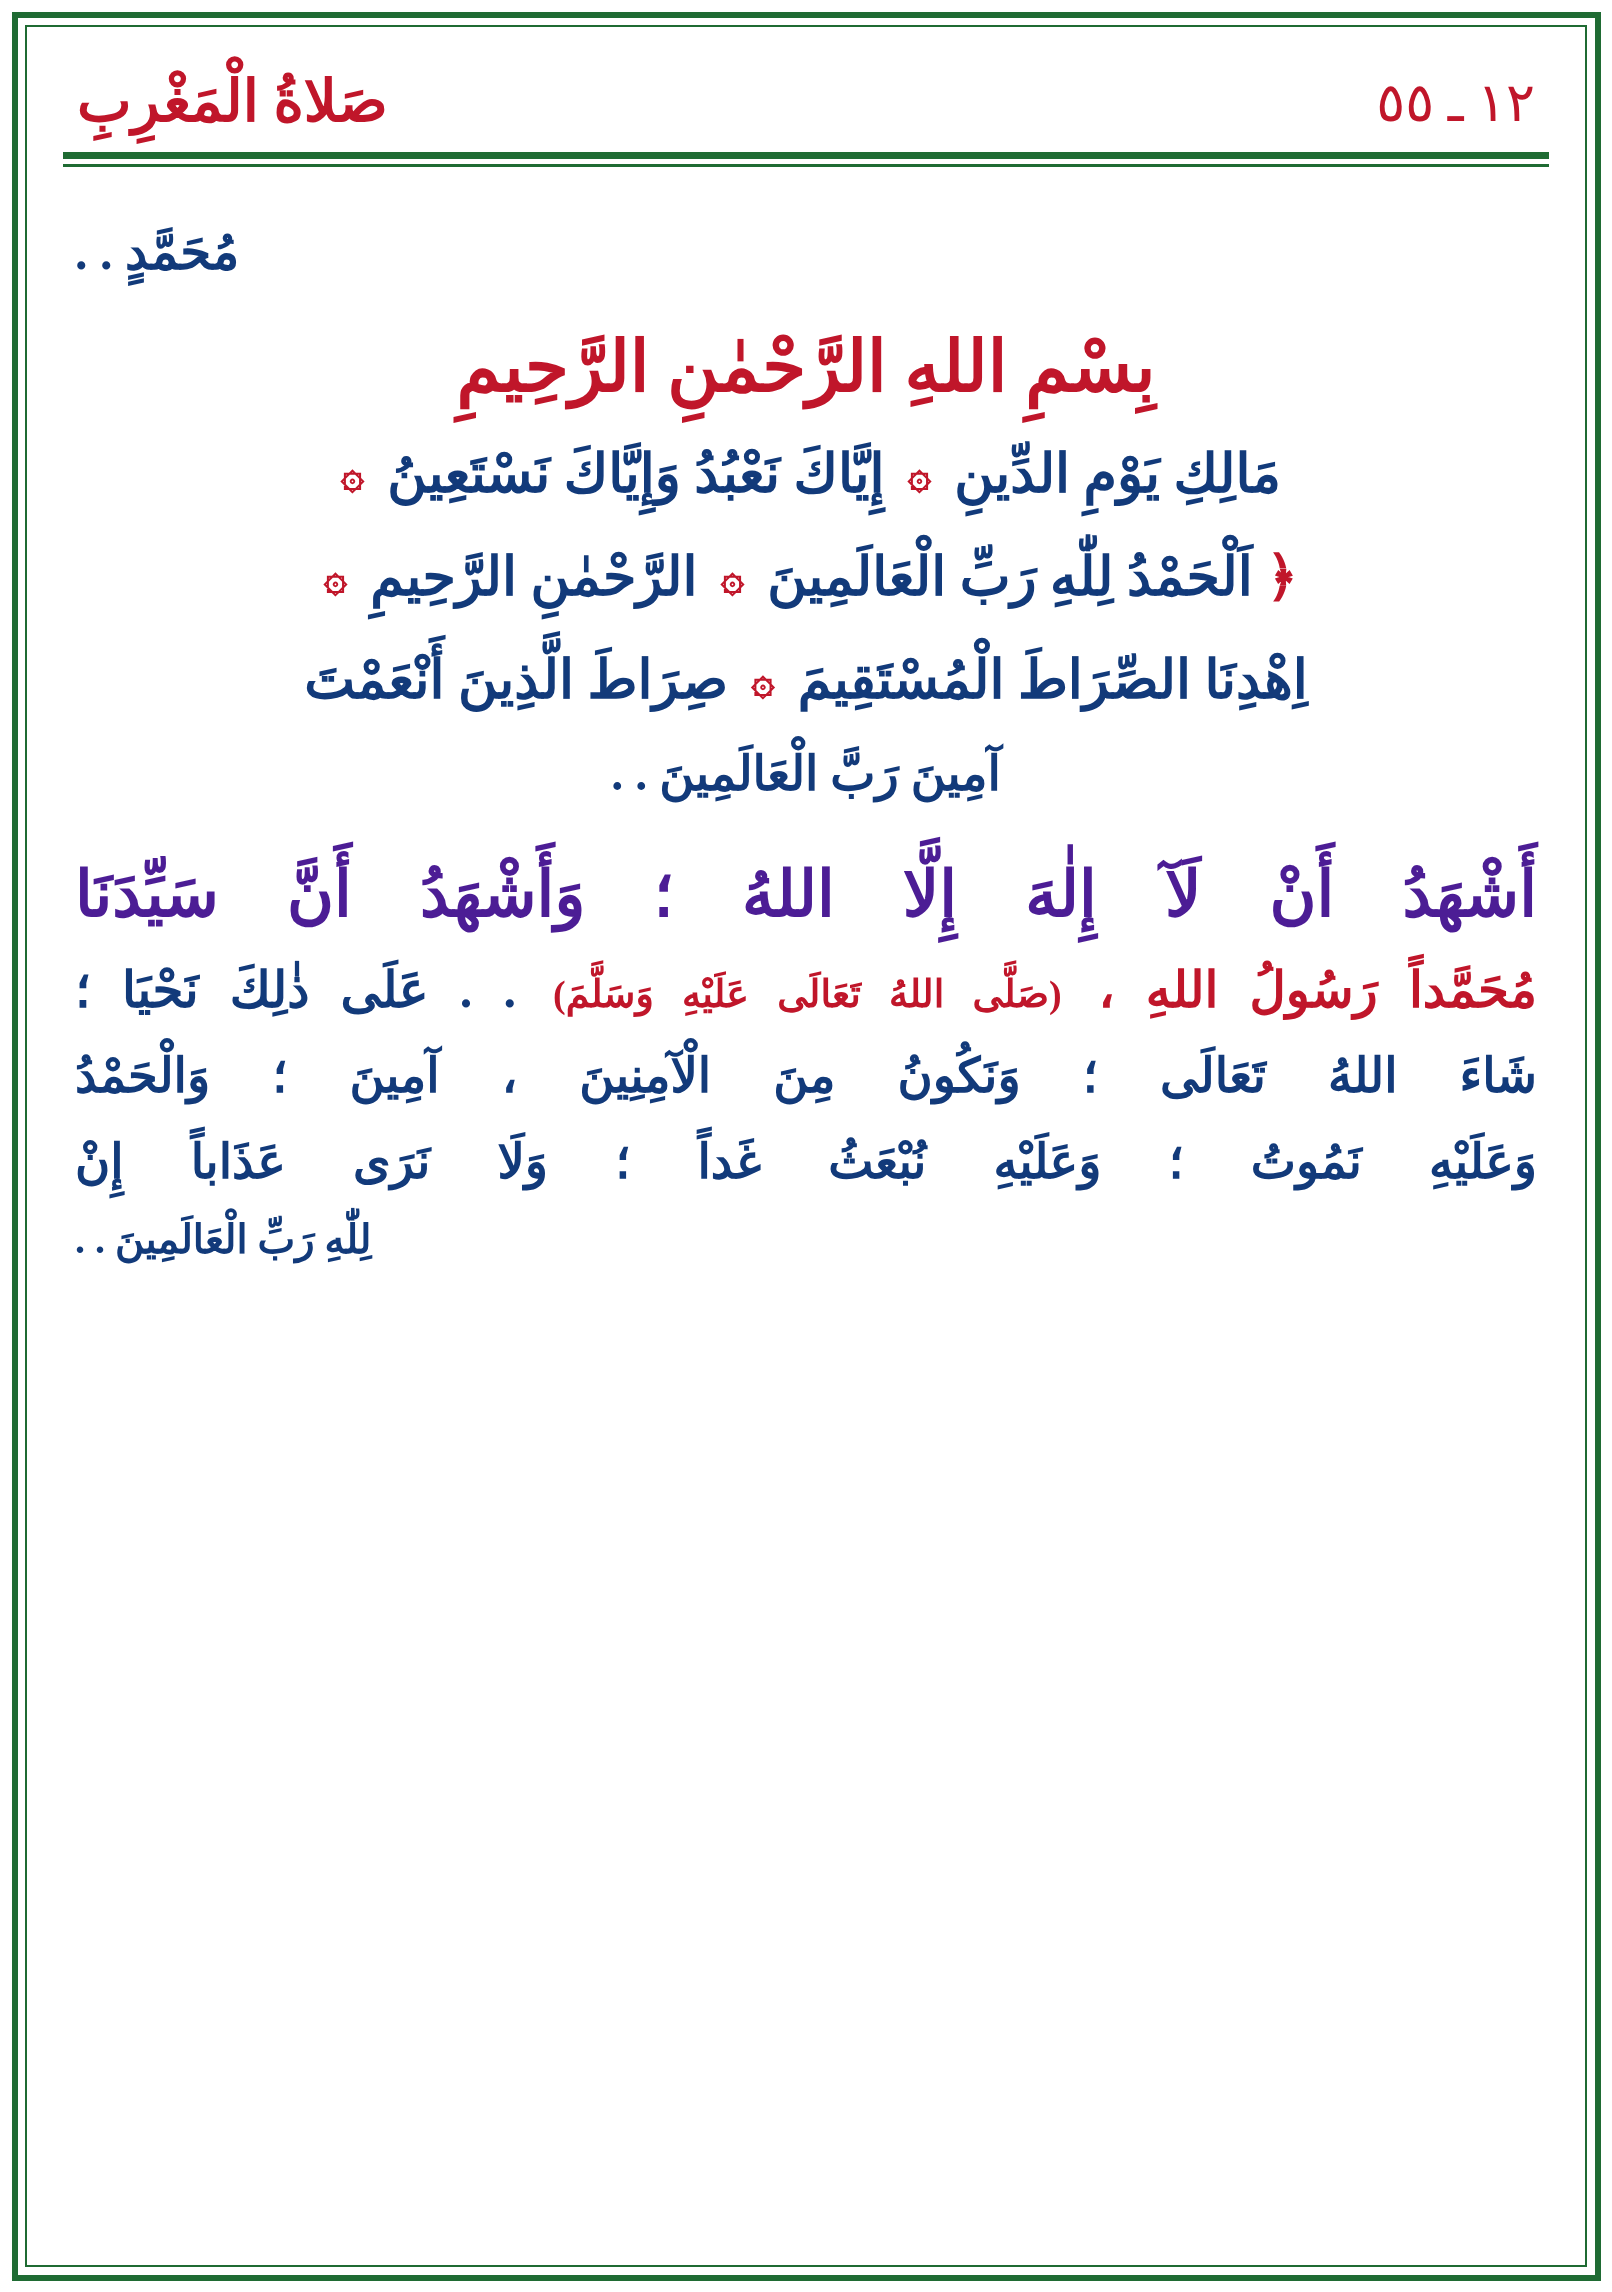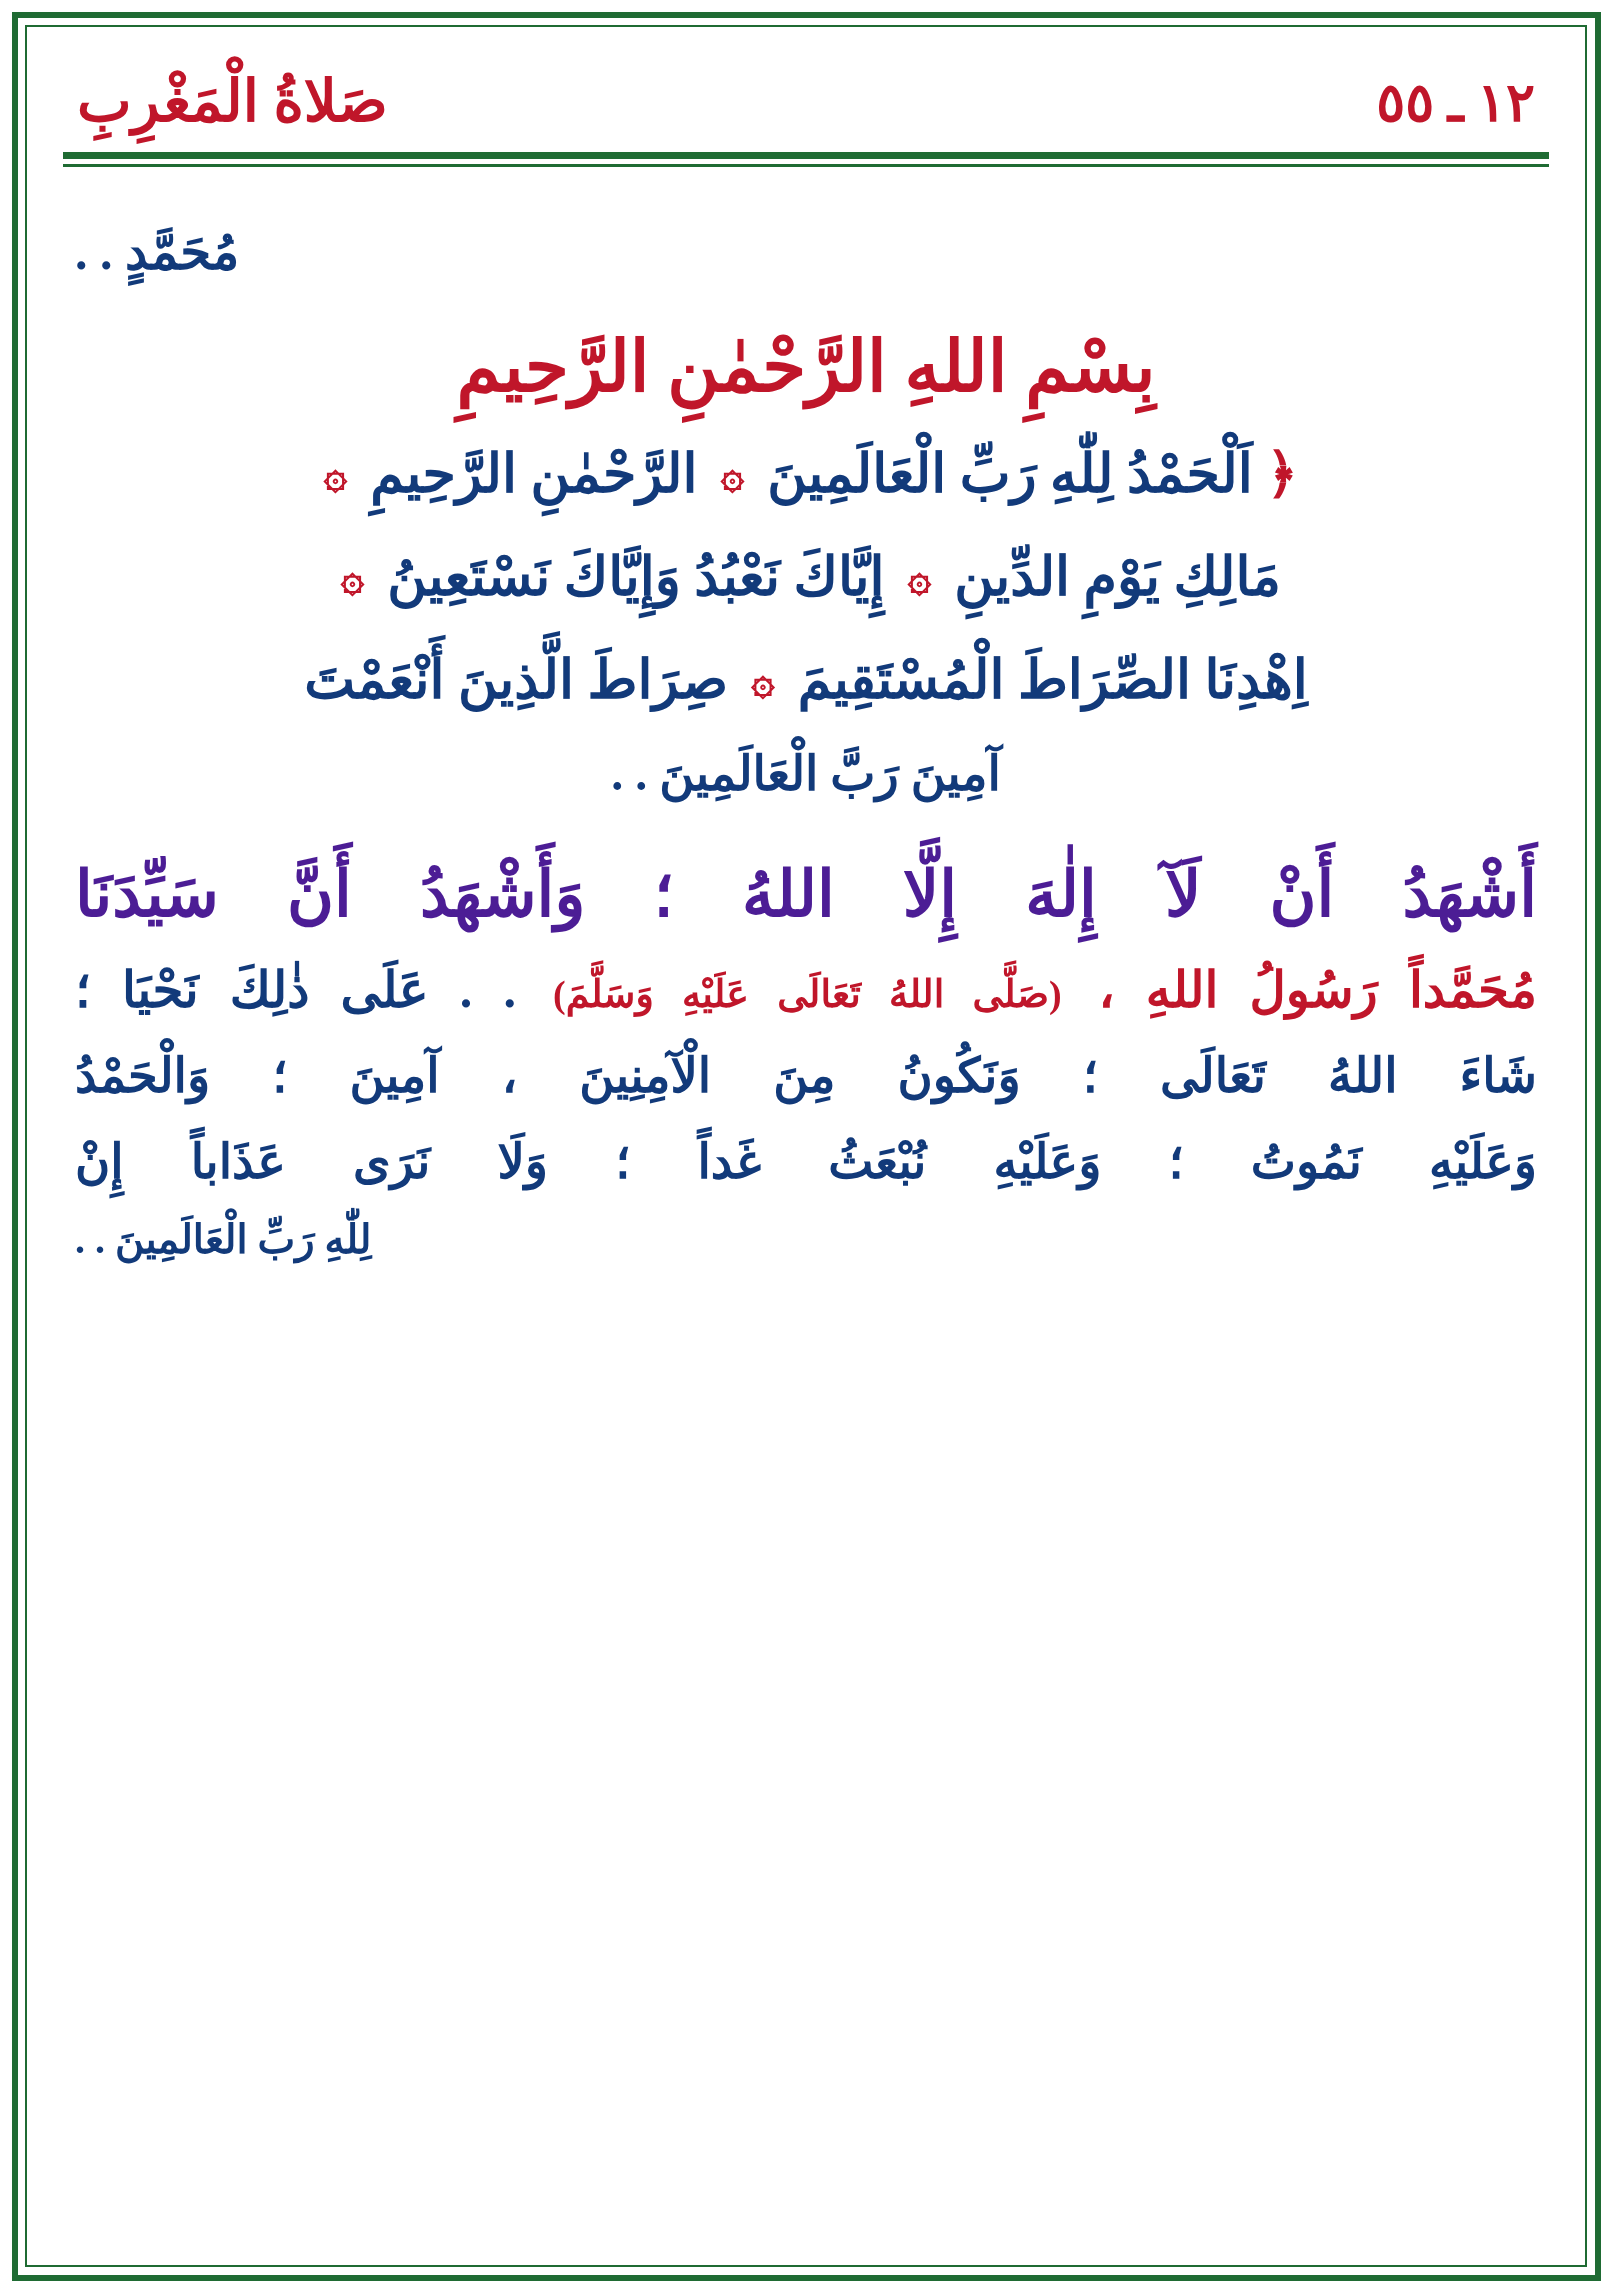--- a/index.html
+++ b/index.html
@@ -56,21 +56,21 @@
     color: #c0162a;
     font-size: 58px;
     font-weight: bold;
     letter-spacing: 0;
     line-height: 1.2;
     white-space: nowrap;
   }
   .header-pages {
     color: #c0162a;
     font-size: 54px;
-    font-weight: bold;
+    font-weight: normal;
     white-space: nowrap;
     direction: rtl;
     unicode-bidi: isolate;
     padding-top: 3.8px;
   }
   .rule-wrap {
     margin: 15.4px 13.4px 0 13.4px;
   }
   .rule-thick {
     height: 6.7px;
@@ -203,31 +203,31 @@
       <div class="rule-thin"></div>
     </div>
 
     <div class="body-area">
 
       <div class="tail-word">مُحَمَّدٍ . .</div>
 
       <div class="basmala">بِسْمِ اللهِ الرَّحْمٰنِ الرَّحِيمِ</div>
 
       <div class="verse">
+        <span>مَالِكِ يَوْمِ الدِّينِ</span>
+        <span class="ayah-mark">۞</span>
+        <span>إِيَّاكَ نَعْبُدُ وَإِيَّاكَ نَسْتَعِينُ</span>
+        <span class="ayah-mark">۞</span>
+      </div>
+
+      <div class="verse">
         <span class="bracket">﴿</span>
         <span>اَلْحَمْدُ لِلّٰهِ رَبِّ الْعَالَمِينَ</span>
         <span class="ayah-mark">۞</span>
         <span>الرَّحْمٰنِ الرَّحِيمِ</span>
-        <span class="ayah-mark">۞</span>
-      </div>
-
-      <div class="verse">
-        <span>مَالِكِ يَوْمِ الدِّينِ</span>
-        <span class="ayah-mark">۞</span>
-        <span>إِيَّاكَ نَعْبُدُ وَإِيَّاكَ نَسْتَعِينُ</span>
         <span class="ayah-mark">۞</span>
       </div>
 
       <div class="verse">
         <span>اِهْدِنَا الصِّرَاطَ الْمُسْتَقِيمَ</span>
         <span class="ayah-mark">۞</span>
         <span>صِرَاطَ الَّذِينَ أَنْعَمْتَ</span>
       </div>
 
 

